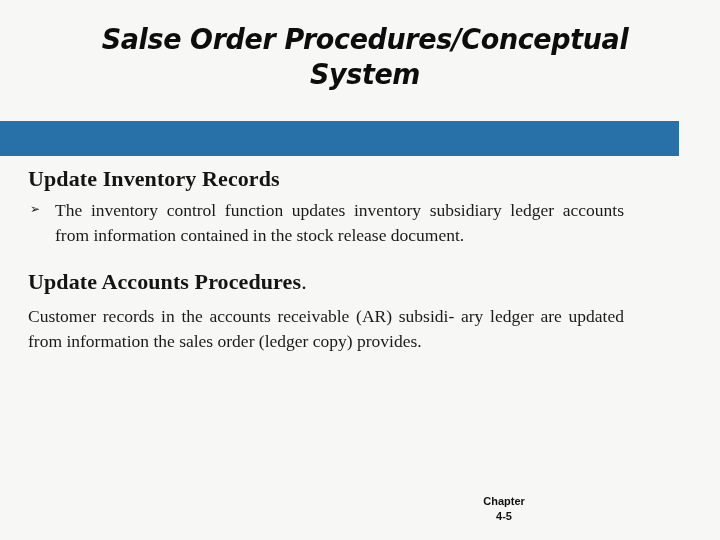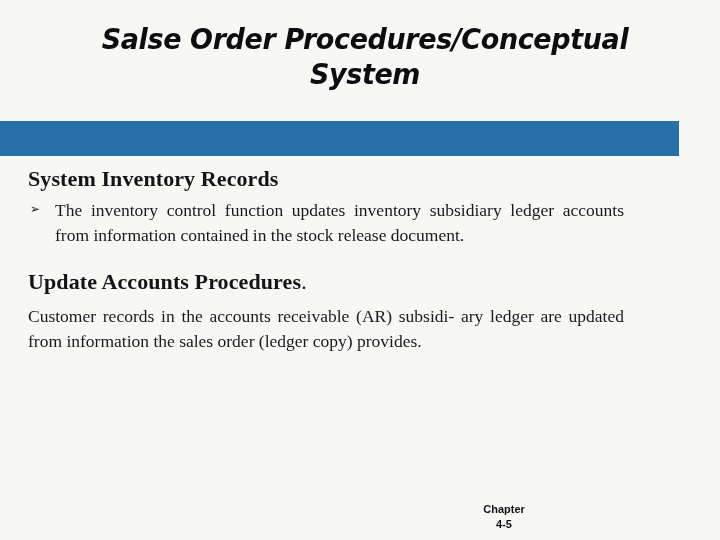--- a/index.html
+++ b/index.html
@@ -109,21 +109,21 @@
     line-height: 1.42;
     color: #1a1a1a;
     text-align: justify;
     text-justify: inter-word;
   }
 
   
   .footer {
     position: absolute;
     right: 28px;
-    bottom: 8px;
+    bottom: 16px;
     width: 120px;
     text-align: center;
     font-family: "Liberation Sans", sans-serif;
     font-weight: bold;
     font-size: 11px;
     line-height: 1.35;
     color: #111111;
   }
   .footer .footer-line {
     display: block;
@@ -133,21 +133,21 @@
 <body>
 
 <div class="slide">
 
   <div class="slide-title">Salse Order Procedures/Conceptual System</div>
 
   <div class="divider-bar"></div>
 
   <div class="content">
 
-    <h2 class="section-heading">System Inventory Records</h2>
+    <h2 class="section-heading">Update Inventory Records</h2>
 
     <ul class="bullet-list">
       <li class="bullet-item">
         <span class="bullet-glyph">➢</span>
         <span class="bullet-text">The inventory control function updates inventory subsidiary ledger accounts from information contained in the stock release document.</span>
       </li>
     </ul>
 
     <div class="section-two">
       <h2 class="section-heading"><span>Update Accounts Procedures</span><span class="trailing-dot">.</span></h2>

